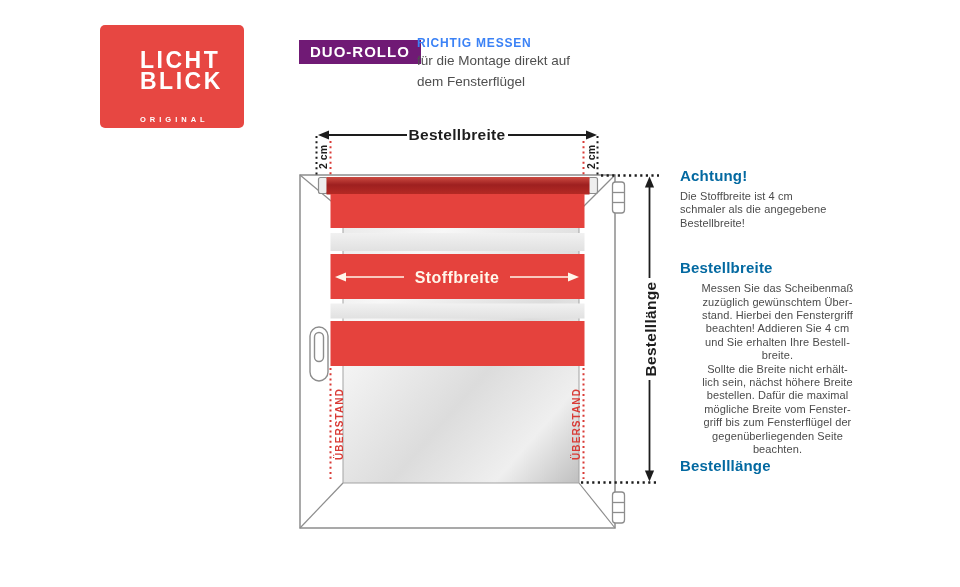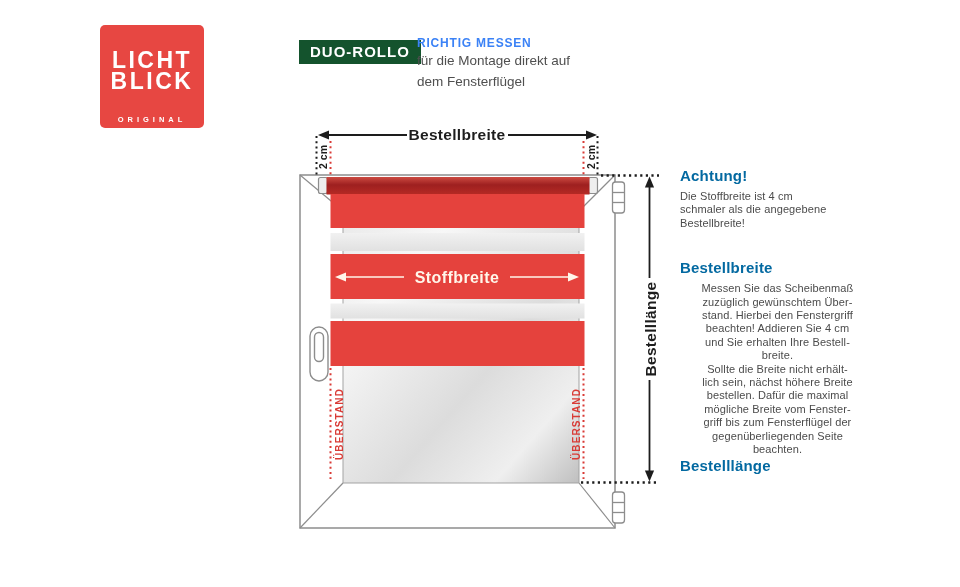--- a/index.html
+++ b/index.html
@@ -1,27 +1,27 @@
 <!DOCTYPE html>
 <html><head>
 <meta charset="utf-8">
 <style>
   html,body{margin:0;padding:0;background:#ffffff;}
   body{width:960px;height:587px;position:relative;overflow:hidden;
        font-family:"Liberation Sans", sans-serif;color:#1d1d1d;}
 
   
   .logo{position:absolute;left:100px;top:25px;width:104px;height:103px;
-        background:#e74742;border-radius:5px;color:#fff;text-align:center;}
+        background:#e74742;border-radius:5px;color:#fff;padding-left:40px;}
   .logo-line{font-weight:bold;font-size:23px;line-height:21px;letter-spacing:2.5px;}
   .logo-line1{padding-top:25px;}
   .logo-tagline{margin-top:23px;font-size:7.5px;letter-spacing:4px;font-weight:bold;}
 
   
-  .badge{position:absolute;left:299px;top:40px;background:#14532d;color:#fff;
+  .badge{position:absolute;left:299px;top:40px;background:#701a75;color:#fff;
          font-weight:bold;font-size:15px;letter-spacing:1px;padding:3px 11px 4px;}
   .title{position:absolute;left:417px;top:36px;font-weight:bold;font-size:12px;
          letter-spacing:0.8px;color:#3b82f6;}
   .subtitle{position:absolute;left:417px;top:50px;font-size:13.5px;line-height:21px;
             color:#4f4f4f;white-space:pre-line;}
 
   
   .info-panel{position:absolute;left:680px;top:167px;width:195px;}
   .info-heading{font-size:15px;font-weight:bold;color:#0369a1;letter-spacing:0.2px;
                 margin:0 0 5px 0;line-height:18px;}

